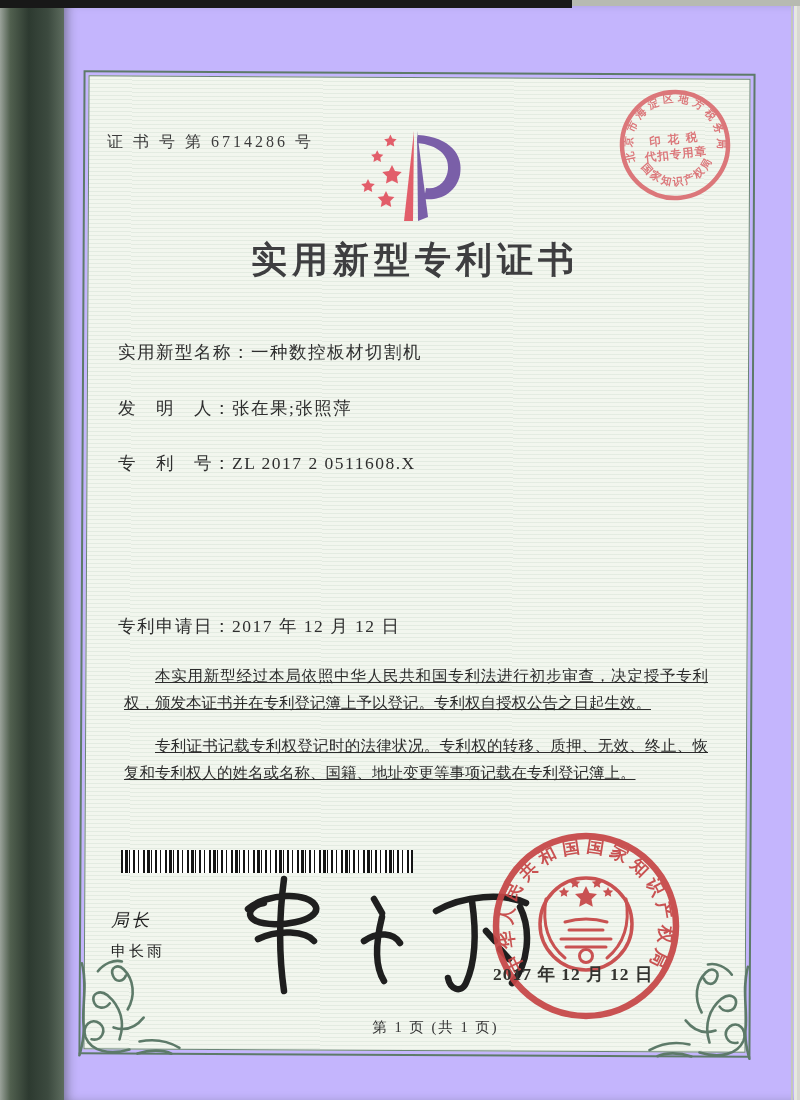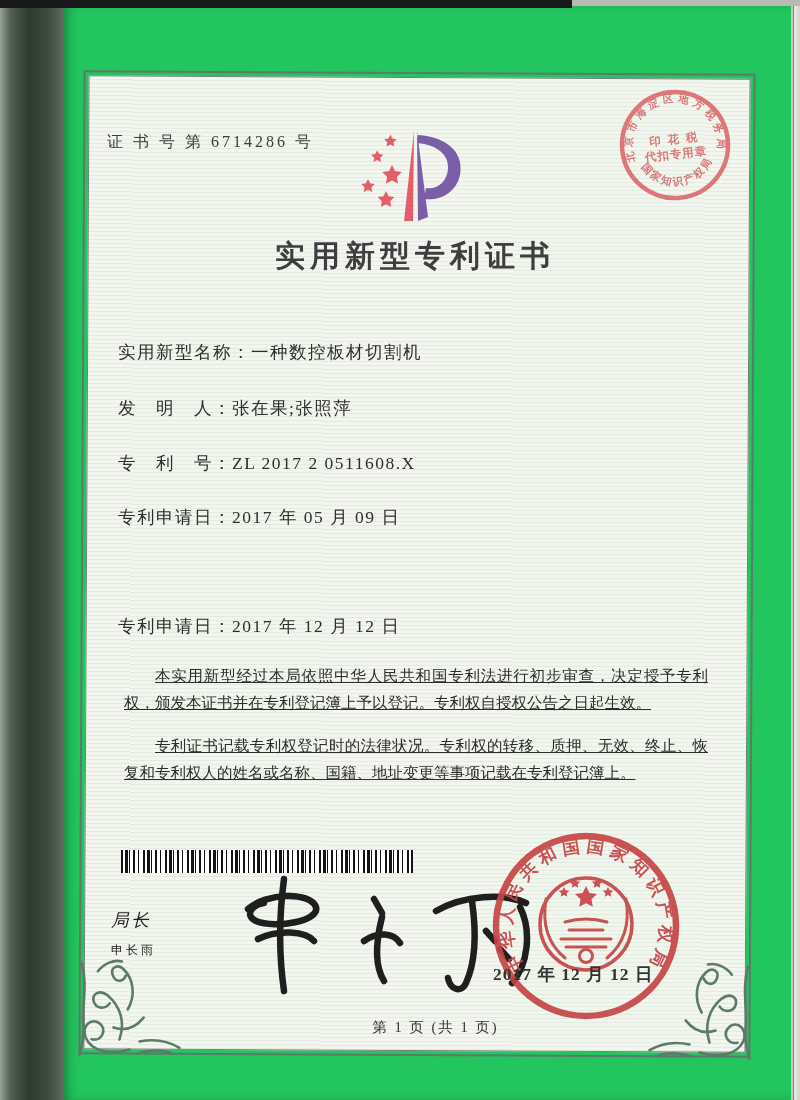--- a/index.html
+++ b/index.html
@@ -11,21 +11,21 @@
   
   .cover{
     position:absolute;left:0;top:0;width:64px;height:1100px;
     background:linear-gradient(90deg,#9aa29a 0%,#51604f 16%,#2d3a30 45%,#3c4a3f 75%,#5d6c5e 100%);
   }
   .top-dark{position:absolute;left:0;top:0;width:572px;height:8px;background:#181818;z-index:6;}
   .top-light{position:absolute;left:572px;top:0;width:228px;height:6px;background:#b7bab1;z-index:6;}
   
   .page{
     position:absolute;left:64px;top:5px;width:733px;height:1095px;
-    background:#22c55e;
+    background:#c4b5fd;
     box-shadow:inset 7px 0 12px -5px rgba(25,35,28,0.5);
   }
   .edge1{position:absolute;right:4px;top:0;width:2px;height:100%;background:#c3c7bd;}
   .edge2{position:absolute;right:0;top:0;width:3px;height:100%;background:#e6e8e0;}
   
   .frame{
     position:absolute;left:17px;top:67px;width:668px;height:980px;
     border:2px solid #5d7a69;
     transform:rotate(0.3deg);
     z-index:1;
@@ -40,41 +40,41 @@
   .orn-bl{left:-13px;bottom:-15px;}
   .orn-br{right:-13px;bottom:-15px;transform:scaleX(-1);}
 
   .cert-number{
     position:absolute;left:43px;top:127px;z-index:2;
     font-size:16px;letter-spacing:3px;color:#3c3c3c;
   }
   .logo{position:absolute;left:288px;top:120px;width:130px;height:104px;z-index:2;}
   .title{
     position:absolute;left:17px;top:231px;width:668px;z-index:2;
-    text-align:center;font-size:30px;font-weight:600;letter-spacing:5px;color:#3e3e40;
+    text-align:center;font-size:36px;font-weight:600;letter-spacing:5px;color:#3e3e40;
   }
   .field{
     position:absolute;left:54px;z-index:2;white-space:pre;
     font-size:17.5px;letter-spacing:1.5px;color:#2e2e2e;
   }
   .f0{top:335px}.f1{top:391px}.f2{top:446px}.f3{top:500px}.f4{top:555px}.f5{top:609px}
   .paras{
     position:absolute;left:44px;top:641px;width:616px;z-index:2;
     font-size:15.5px;line-height:27px;color:#2c2c2c;text-align:justify;
   }
   .paras p{margin:16px;text-indent:2em;text-decoration:underline;}
   .barcode{
     position:absolute;left:57px;top:845px;width:292px;height:23px;z-index:2;
     background:repeating-linear-gradient(90deg,
       #141414 0 2px,#fff 2px 4px,#141414 4px 7px,#fff 7px 8px,
       #141414 8px 9px,#fff 9px 12px,#141414 12px 14px,#fff 14px 17px,
       #141414 17px 18px,#fff 18px 22px);
   }
   .director-title{position:absolute;left:47px;top:903px;z-index:2;font-size:17.5px;letter-spacing:3px;color:#222;font-style:italic;}
-  .director-name{position:absolute;left:47px;top:937px;z-index:2;font-size:12px;letter-spacing:3px;color:#222;text-align:center;}
+  .director-name{position:absolute;left:47px;top:937px;z-index:2;font-size:15px;letter-spacing:3px;color:#222;text-align:center;}
   .signature{position:absolute;left:150px;top:862px;width:340px;height:138px;z-index:3;}
   .issue-seal{position:absolute;left:423px;top:822px;width:198px;height:198px;z-index:3;opacity:0.92;}
   .seal-date{
     position:absolute;left:429px;top:957px;z-index:4;
     font-size:17.5px;font-weight:700;letter-spacing:1px;color:#33332f;white-space:pre;
   }
   .footer{
     position:absolute;left:17px;top:1013px;width:709px;z-index:2;
     text-align:center;font-size:14.5px;letter-spacing:2px;color:#333;
   }
@@ -135,21 +135,20 @@
       <polygon points="65,6 66,96 76,92"></polygon>
       <path d="M66,10 C98,12 112,30 108,50 C104,68 88,76 72,74 L74,63 C86,65 95,56 96,44 C97,30 86,20 65,18 Z"></path>
     </g>
   </svg>
 
   <div class="title">实用新型专利证书</div>
 
   <div class="field f1"><span>发　明　人：</span><span>张在果;张照萍</span></div>
   <div class="field f0"><span>实用新型名称：</span><span>一种数控板材切割机</span></div>
   <div class="field f2"><span>专　利　号：</span><span>ZL 2017 2 0511608.X</span></div>
-  <div class="field f3"><span>专利申请日：</span><span>2017 年 05 月 09 日</span></div>
   <div class="field f5"><span>专利申请日：</span><span>2017 年 12 月 12 日</span></div>
 
   <div class="paras">
     <p>本实用新型经过本局依照中华人民共和国专利法进行初步审查，决定授予专利权，颁发本证书并在专利登记簿上予以登记。专利权自授权公告之日起生效。</p>
     <p>专利证书记载专利权登记时的法律状况。专利权的转移、质押、无效、终止、恢复和专利权人的姓名或名称、国籍、地址变更等事项记载在专利登记簿上。</p>
   </div>
 
   <div class="barcode"></div>
 
   <div class="director-title">局长</div>

